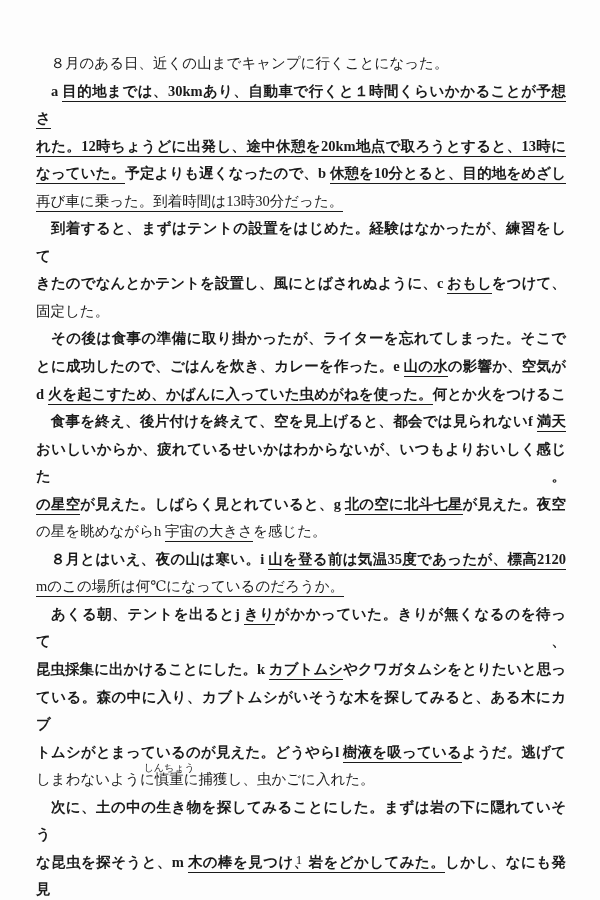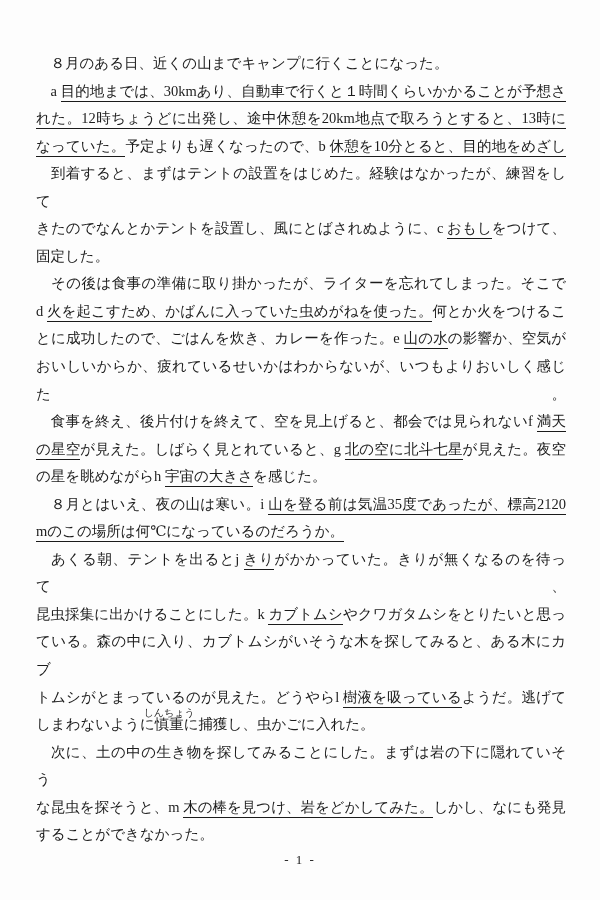--- a/index.html
+++ b/index.html
@@ -26,20 +26,21 @@
   }
   .line {
     font-size: 14.5px;
     line-height: 27.55px;
     text-align: left;
     text-justify: inter-character;
   }
   .line.fill {
     text-align: justify;
     text-align-last: justify;
+    font-weight: bold;
   }
   .u {
     border-bottom: 1px solid #1b1b1b;
     padding-bottom: 2px;
   }
   .rw {
     position: relative;
   }
   .rt {
     position: absolute;
@@ -67,28 +68,29 @@
 </style>
 </head>
 <body>
 
 <div class="page">
   <div class="lines">
       <div class="line"><span class="">　８月のある日、近くの山までキャンプに行くことになった。</span></div>
       <div class="line fill"><span class="">　a </span><span class="u">目的地までは、30kmあり、自動車で行くと１時間くらいかかることが予想さ</span></div>
       <div class="line fill"><span class="u">れた。12時ちょうどに出発し、途中休憩を20km地点で取ろうとすると、13時に</span></div>
       <div class="line fill"><span class="u">なっていた。</span><span class="">予定よりも遅くなったので、b </span><span class="u">休憩を10分とると、目的地をめざし</span></div>
+      <div class="line"><span class="u">再び車に乗った。到着時間は13時30分だった。</span></div>
       <div class="line fill"><span class="">　到着すると、まずはテントの設置をはじめた。経験はなかったが、練習をして</span></div>
       <div class="line fill"><span class="">きたのでなんとかテントを設置し、風にとばされぬように、c </span><span class="u">おもし</span><span class="">をつけて、</span></div>
       <div class="line"><span class="">固定した。</span></div>
       <div class="line fill"><span class="">　その後は食事の準備に取り掛かったが、ライターを忘れてしまった。そこで</span></div>
+      <div class="line fill"><span class="">とに成功したので、ごはんを炊き、カレーを作った。e </span><span class="u">山の水</span><span class="">の影響か、空気が</span></div>
       <div class="line fill"><span class="">d </span><span class="u">火を起こすため、かばんに入っていた虫めがねを使った。</span><span class="">何とか火をつけるこ</span></div>
-      <div class="line fill"><span class="">とに成功したので、ごはんを炊き、カレーを作った。e </span><span class="u">山の水</span><span class="">の影響か、空気が</span></div>
+      <div class="line fill"><span class="">　食事を終え、後片付けを終えて、空を見上げると、都会では見られないf </span><span class="u">満天</span></div>
       <div class="line fill"><span class="">おいしいからか、疲れているせいかはわからないが、いつもよりおいしく感じた。</span></div>
-      <div class="line fill"><span class="">　食事を終え、後片付けを終えて、空を見上げると、都会では見られないf </span><span class="u">満天</span></div>
       <div class="line fill"><span class="u">の星空</span><span class="">が見えた。しばらく見とれていると、g </span><span class="u">北の空に北斗七星</span><span class="">が見えた。夜空</span></div>
       <div class="line"><span class="">の星を眺めながらh </span><span class="u">宇宙の大きさ</span><span class="">を感じた。</span></div>
       <div class="line fill"><span class="">　８月とはいえ、夜の山は寒い。i </span><span class="u">山を登る前は気温35度であったが、標高2120</span></div>
       <div class="line"><span class="u">mのこの場所は何℃になっているのだろうか。</span></div>
       <div class="line fill"><span class="">　あくる朝、テントを出るとj </span><span class="u">きり</span><span class="">がかかっていた。きりが無くなるのを待って、</span></div>
       <div class="line fill"><span class="">昆虫採集に出かけることにした。k </span><span class="u">カブトムシ</span><span class="">やクワガタムシをとりたいと思っ</span></div>
       <div class="line fill"><span class="">ている。森の中に入り、カブトムシがいそうな木を探してみると、ある木にカブ</span></div>
       <div class="line fill"><span class="">トムシがとまっているのが見えた。どうやらl </span><span class="u">樹液を吸っている</span><span class="">ようだ。逃げて</span></div>
       <div class="line"><span class="">しまわないように</span><span class=" rw">慎重<span class="rt">しんちょう</span></span><span class="">に捕獲し、虫かごに入れた。</span></div>
       <div class="line fill"><span class="">　次に、土の中の生き物を探してみることにした。まずは岩の下に隠れていそう</span></div>

